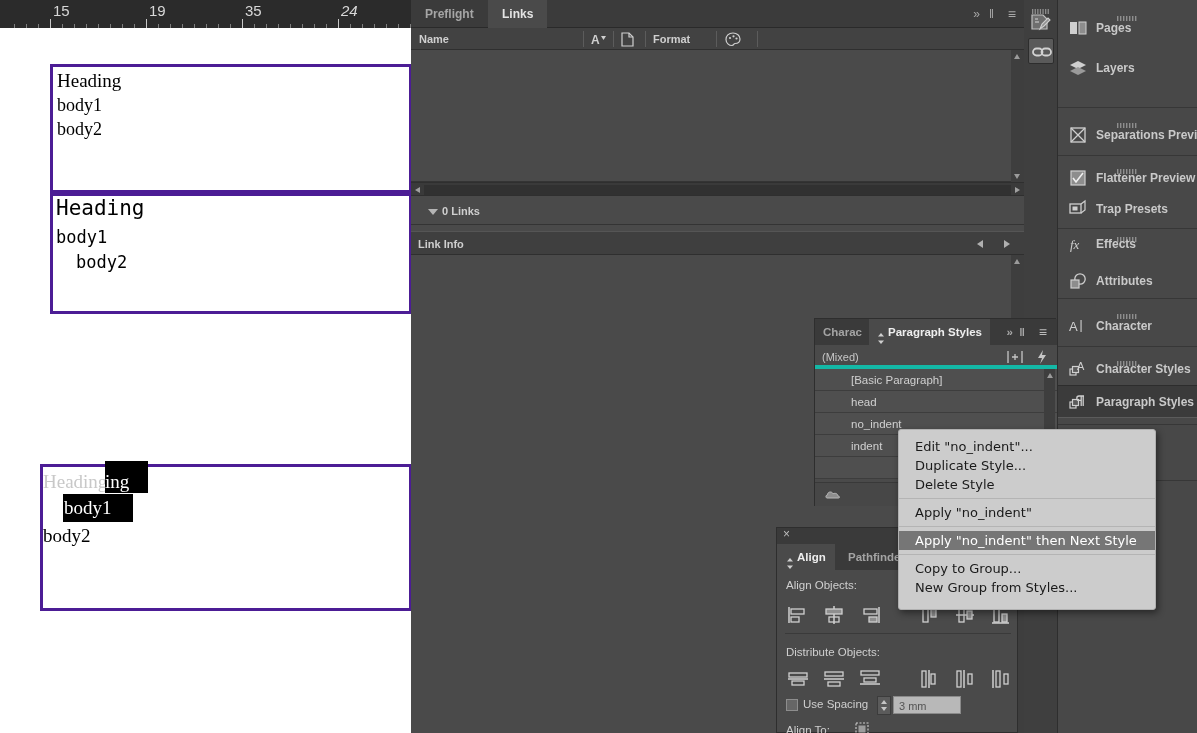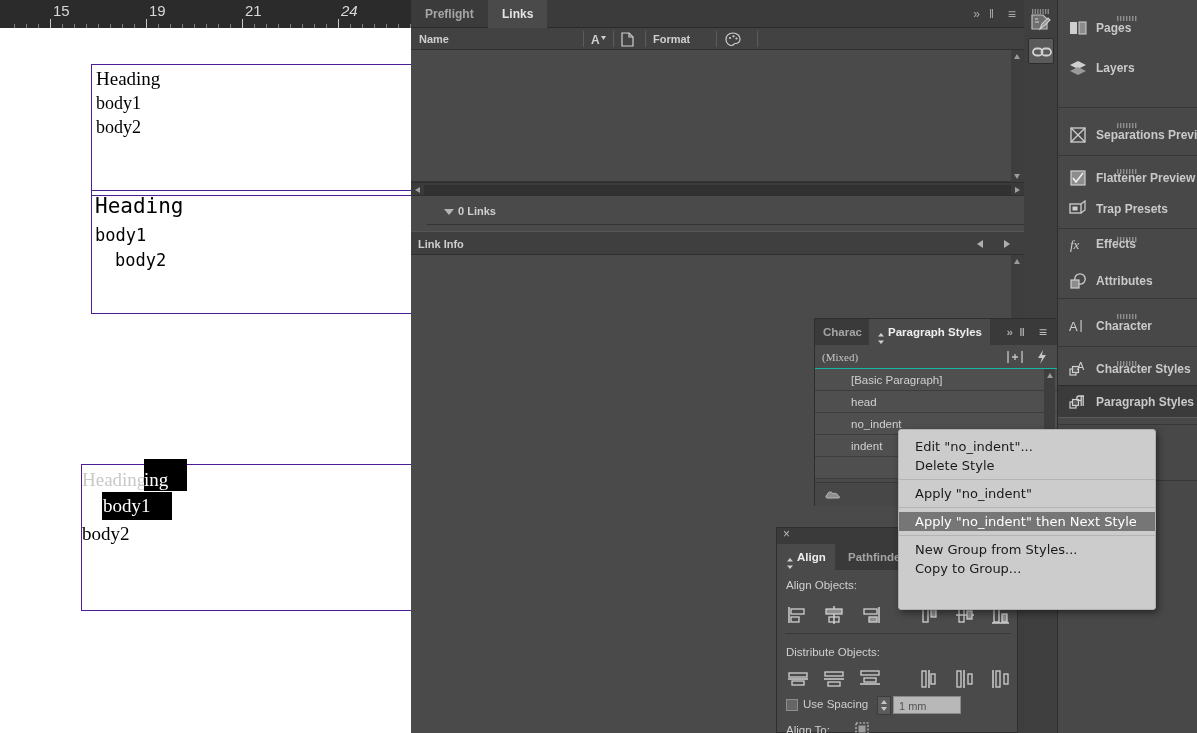--- a/index.html
+++ b/index.html
@@ -14,21 +14,21 @@
   #canvas-area { position:absolute; left:0; top:0; width:411px; height:733px; background:#ffffff; overflow:hidden; }
   #ruler-corner { position:absolute; left:0; top:0; width:9px; height:28px; background:#2b2b2b; }
   #ruler-h { position:absolute; left:0; top:0; width:411px; height:28px; background:#2b2b2b; }
   .ruler-tick { position:absolute; bottom:0; width:1px; background:#9a9a9a; }
   .ruler-tick.major { height:9px; background:#c9c9c9; }
   .ruler-tick.minor { height:4px; background:#7e7e7e; }
   .ruler-lbl { position:absolute; top:2px; font-size:15px; color:#d8d8d8;
                font-family:"Liberation Sans",sans-serif; }
   #canvas-page { position:absolute; left:0; top:28px; width:411px; height:705px; background:#fff; }
 
-  .text-frame { position:absolute; border:1px solid #4c1d95; background:transparent;margin-left:41px; }
+  .text-frame { position:absolute; border:3px solid #4c1d95; background:transparent; }
   .tf-line { white-space:pre; color:#000; }
 
   .serif { font-family:"Liberation Serif", serif; }
   .mono  { font-family:"DejaVu Sans Mono", monospace; }
 
   .sel { background:#000; color:#fff; }
 
   
   #links-panel { position:absolute; left:411px; top:0; width:613px; height:733px; background:#4a4a4a; }
   #links-tabbar { position:absolute; left:0; top:0; width:613px; height:28px; background:#3b3b3b;
@@ -55,21 +55,21 @@
   #links-hscroll { position:absolute; left:0; top:182px; width:613px; height:14px; background:#3a3a3a;
                    border-top:1px solid #2f2f2f; border-bottom:1px solid #2f2f2f; }
   #links-hscroll .track { position:absolute; left:13px; right:13px; top:2px; height:10px; background:#313131; }
   #links-hscroll .ha { position:absolute; top:0; width:13px; height:13px; }
   #links-hscroll .ha::after { content:""; position:absolute; top:3.5px; width:0;height:0;
       border-top:3.5px solid transparent; border-bottom:3.5px solid transparent; }
   #links-hscroll .ha-l::after { left:4px; border-right:5px solid #a0a0a0; }
   #links-hscroll .ha-r::after { right:4px; border-left:5px solid #a0a0a0; }
 
   #links-count { position:absolute; left:0; top:197px; width:613px; height:28px; background:#4a4a4a;
-                 border-bottom:1px solid #343434;margin-left:16px; }
+                 border-bottom:1px solid #343434; }
   #links-count .lbl { position:absolute; left:31px; top:0; height:28px; line-height:28px;
                       font-size:11px; font-weight:bold; color:#cfcfcf; }
   #links-count .tri { position:absolute; left:17px; top:12px; width:0;height:0;
       border-left:5px solid transparent; border-right:5px solid transparent; border-top:6px solid #b4b4b4; }
 
   #linkinfo-bar { position:absolute; left:0; top:231px; width:613px; height:24px; background:#3f3f3f;
                   border-top:1px solid #555; border-bottom:1px solid #2f2f2f;text-align:center; }
   #linkinfo-bar .lbl { position:absolute; left:7px; top:0; height:24px; line-height:24px;
                        font-size:11px; font-weight:bold; color:#cfcfcf; }
   .li-arrow { position:absolute; top:7px; width:11px; height:11px; }
@@ -99,21 +99,21 @@
 
   
   #ps-panel { position:absolute; left:814px; top:318px; width:242px; height:188px;
               background:#4a4a4a; border:1px solid #2e2e2e; }
   #ps-tabbar { position:absolute; left:0; top:0; width:242px; height:26px; background:#3a3a3a; }
   #ps-tabbar .ptab { position:absolute; top:0; height:26px; line-height:26px; font-size:11.5px;
                      font-weight:bold; color:#a4a4a4; padding:0 8px; }
   #ps-tabbar .ptab.active { background:#4a4a4a; color:#eee; }
   .dots-icon { display:inline-block; width:8px; height:11px; vertical-align:middle; margin-right:3px; }
   #ps-mixedbar { position:absolute; left:0; top:26px; width:242px; height:24px; background:#4a4a4a;
-                 border-bottom:1px solid #14b8a6;font-family:Liberation Serif, serif; }
+                 border-bottom:4px solid #14b8a6; }
   #ps-mixedbar .mx { position:absolute; left:7px; top:0; height:24px; line-height:24px; font-size:11px; color:#c6c6c6; }
   #ps-list { position:absolute; left:0; top:50px; width:242px; height:113px; }
   .ps-row { position:relative; height:22px; line-height:22px; background:#4f4f4f;
             border-bottom:1px solid #3d3d3d; font-size:11.5px; color:#d0d0d0; padding-left:36px; }
   #ps-scroll { position:absolute; right:0; top:50px; width:11px; height:113px; background:#3e3e3e; }
   #ps-footer { position:absolute; left:0; top:163px; width:242px; height:24px; background:#474747;
                border-top:1px solid #393939; }
 
   
   #align-panel { position:absolute; left:776px; top:527px; width:242px; height:206px;
@@ -186,21 +186,21 @@
       <div class="ruler-tick major" style="left: 146px;"></div>
       <div class="ruler-lbl" style="left: 149px;">19</div>
       <div class="ruler-tick minor" style="left: 158px;"></div>
       <div class="ruler-tick minor" style="left: 170px;"></div>
       <div class="ruler-tick minor" style="left: 182px;"></div>
       <div class="ruler-tick minor" style="left: 194px;"></div>
       <div class="ruler-tick minor" style="left: 206px;"></div>
       <div class="ruler-tick minor" style="left: 218px;"></div>
       <div class="ruler-tick minor" style="left: 230px;"></div>
       <div class="ruler-tick major" style="left: 242px;"></div>
-      <div class="ruler-lbl" style="left: 245px;">21</div>
+      <div class="ruler-lbl" style="left: 245px;">35</div>
       <div class="ruler-tick minor" style="left: 254px;"></div>
       <div class="ruler-tick minor" style="left: 266px;"></div>
       <div class="ruler-tick minor" style="left: 278px;"></div>
       <div class="ruler-tick minor" style="left: 290px;"></div>
       <div class="ruler-tick minor" style="left: 302px;"></div>
       <div class="ruler-tick minor" style="left: 314px;"></div>
       <div class="ruler-tick minor" style="left: 326px;"></div>
       <div class="ruler-tick major" style="left: 338px;"></div>
       <div class="ruler-lbl" style="left: 341px; font-style: italic;">24</div>
       <div class="ruler-tick minor" style="left: 350px;"></div>
@@ -659,35 +659,36 @@
   </div>
 
   <div style="position:absolute;left:9px;top:171px;width:12px;height:12px;background:#666;border:1px solid #8d8d8d;"></div>
   <div style="position:absolute;left:26px;top:170px;font-size:11.5px;color:#cfcfcf;">Use Spacing</div>
   <div style="position:absolute;left:100px;top:168px;width:14px;height:19px;background:#5b5b5b;border:1px solid #3c3c3c;">
     <svg width="12" height="17" viewBox="0 0 12 17">
       <path d="M6 3 L9 7 H3 Z" fill="#c6c6c6"></path>
         <path d="M6 14 L9 10 H3 Z" fill="#c6c6c6"></path>
     </svg>
   </div>
-  <div id="spacing-field" style="left:116px; top:168px;">1 mm</div>
+  <div id="spacing-field" style="left:116px; top:168px;">3 mm</div>
 
   <div style="position:absolute;left:9px;top:196px;font-size:11.5px;color:#cfcfcf;">Align To:</div>
   <div style="position:absolute;left:78px;top:194px;width:18px;height:14px;">
     <svg width="18" height="14" viewBox="0 0 18 14">
       <rect x="1" y="1" width="12" height="12" fill="none" stroke="#cfcfcf" stroke-width="1.1" stroke-dasharray="2 1.5"></rect>
       <rect x="3.5" y="3.5" width="7" height="7" fill="#9c9c9c"></rect>
     </svg>
   </div>
 </div>
 
 <div id="ctxmenu">
   <div style="height:7px;"></div>
   <div class="ctx-item">Edit "no_indent"...</div>
+  <div class="ctx-item">Duplicate Style...</div>
   <div class="ctx-item">Delete Style</div>
   <div class="ctx-sep"></div>
   <div class="ctx-item">Apply "no_indent"</div>
   <div class="ctx-sep"></div>
   <div class="ctx-item highlight">Apply "no_indent" then Next Style</div>
   <div class="ctx-sep"></div>
+  <div class="ctx-item">Copy to Group...</div>
   <div class="ctx-item">New Group from Styles...</div>
-  <div class="ctx-item">Copy to Group...</div>
 </div>
 
 </body></html>

